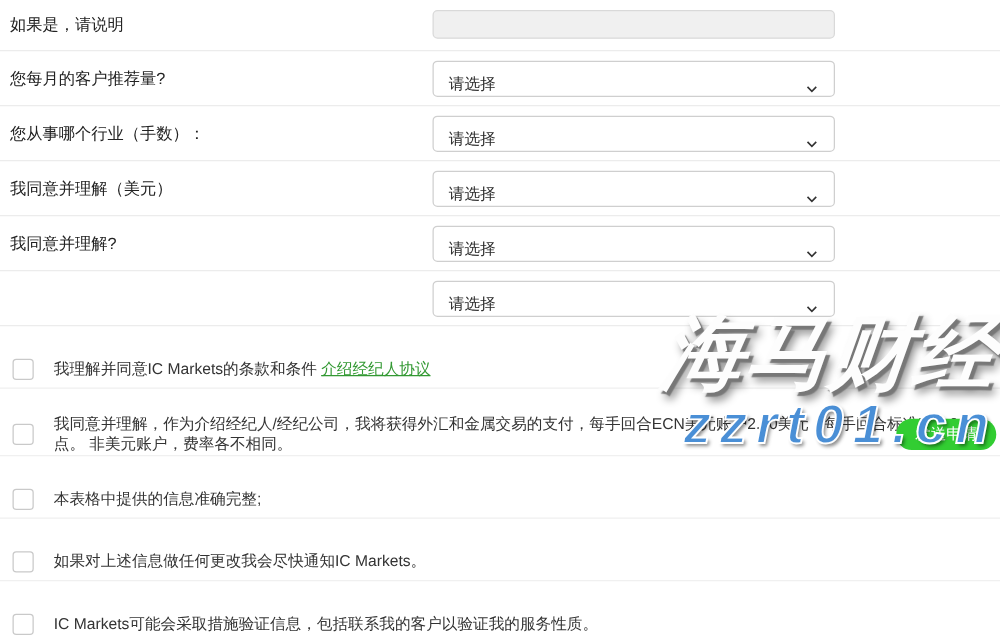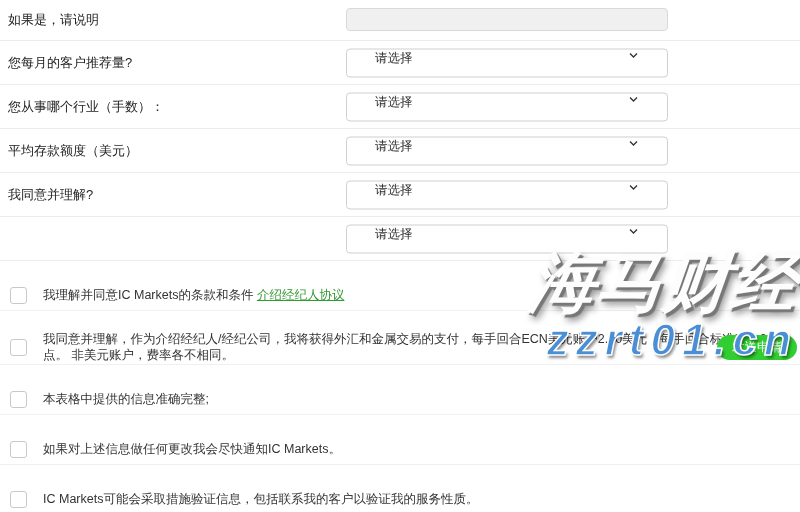--- a/index.html
+++ b/index.html
@@ -44,22 +44,22 @@
     position: absolute;
     left: 346px;
     top: 50%;
     transform: translateY(-50%);
     width: 322px;
     height: 29px;
     background: #ffffff;
     border: 1px solid #cfcfcf;
     border-radius: 4px;
     display: flex;
-    align-items: flex-start;
-    padding: 0 28px;
+    align-items: flex-end;
+    padding: 0 12px;
     cursor: pointer;
   }
   .select-value { font-size: 12.5px; color: #2b2b2b; flex: 1; }
   .chevron { width: 11px; height: 11px; flex: 0 0 auto; }
   .chevron svg { display: block; }
 
   
   .agreement-title {
     padding: 27px 0 10px 8px;
     font-size: 13px;
@@ -171,21 +171,21 @@
       <span class="select-value">请选择</span>
       <span class="chevron">
         <svg width="11" height="11" viewBox="0 0 11 11">
             <polyline points="2,4 5.5,7.5 9,4" fill="none" stroke="#333" stroke-width="1.3"></polyline>
           </svg>
       </span>
     </div>
   </div>
 
   <div class="form-row">
-    <span class="row-label">平均存款额度（美元）</span>
+    <span class="row-label">我同意并理解（美元）</span>
     <div class="select-box">
       <span class="select-value">请选择</span>
       <span class="chevron">
         <svg width="11" height="11" viewBox="0 0 11 11">
             <polyline points="2,4 5.5,7.5 9,4" fill="none" stroke="#333" stroke-width="1.3"></polyline>
           </svg>
       </span>
     </div>
   </div>
 

